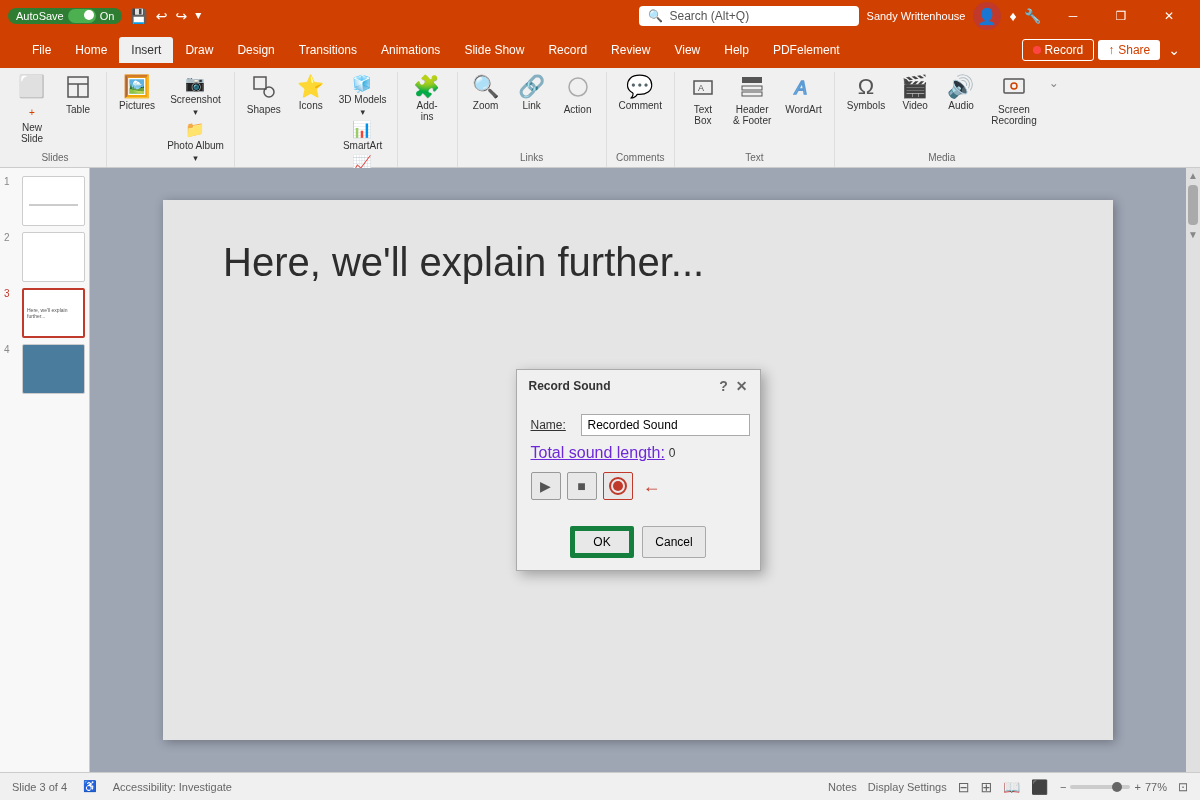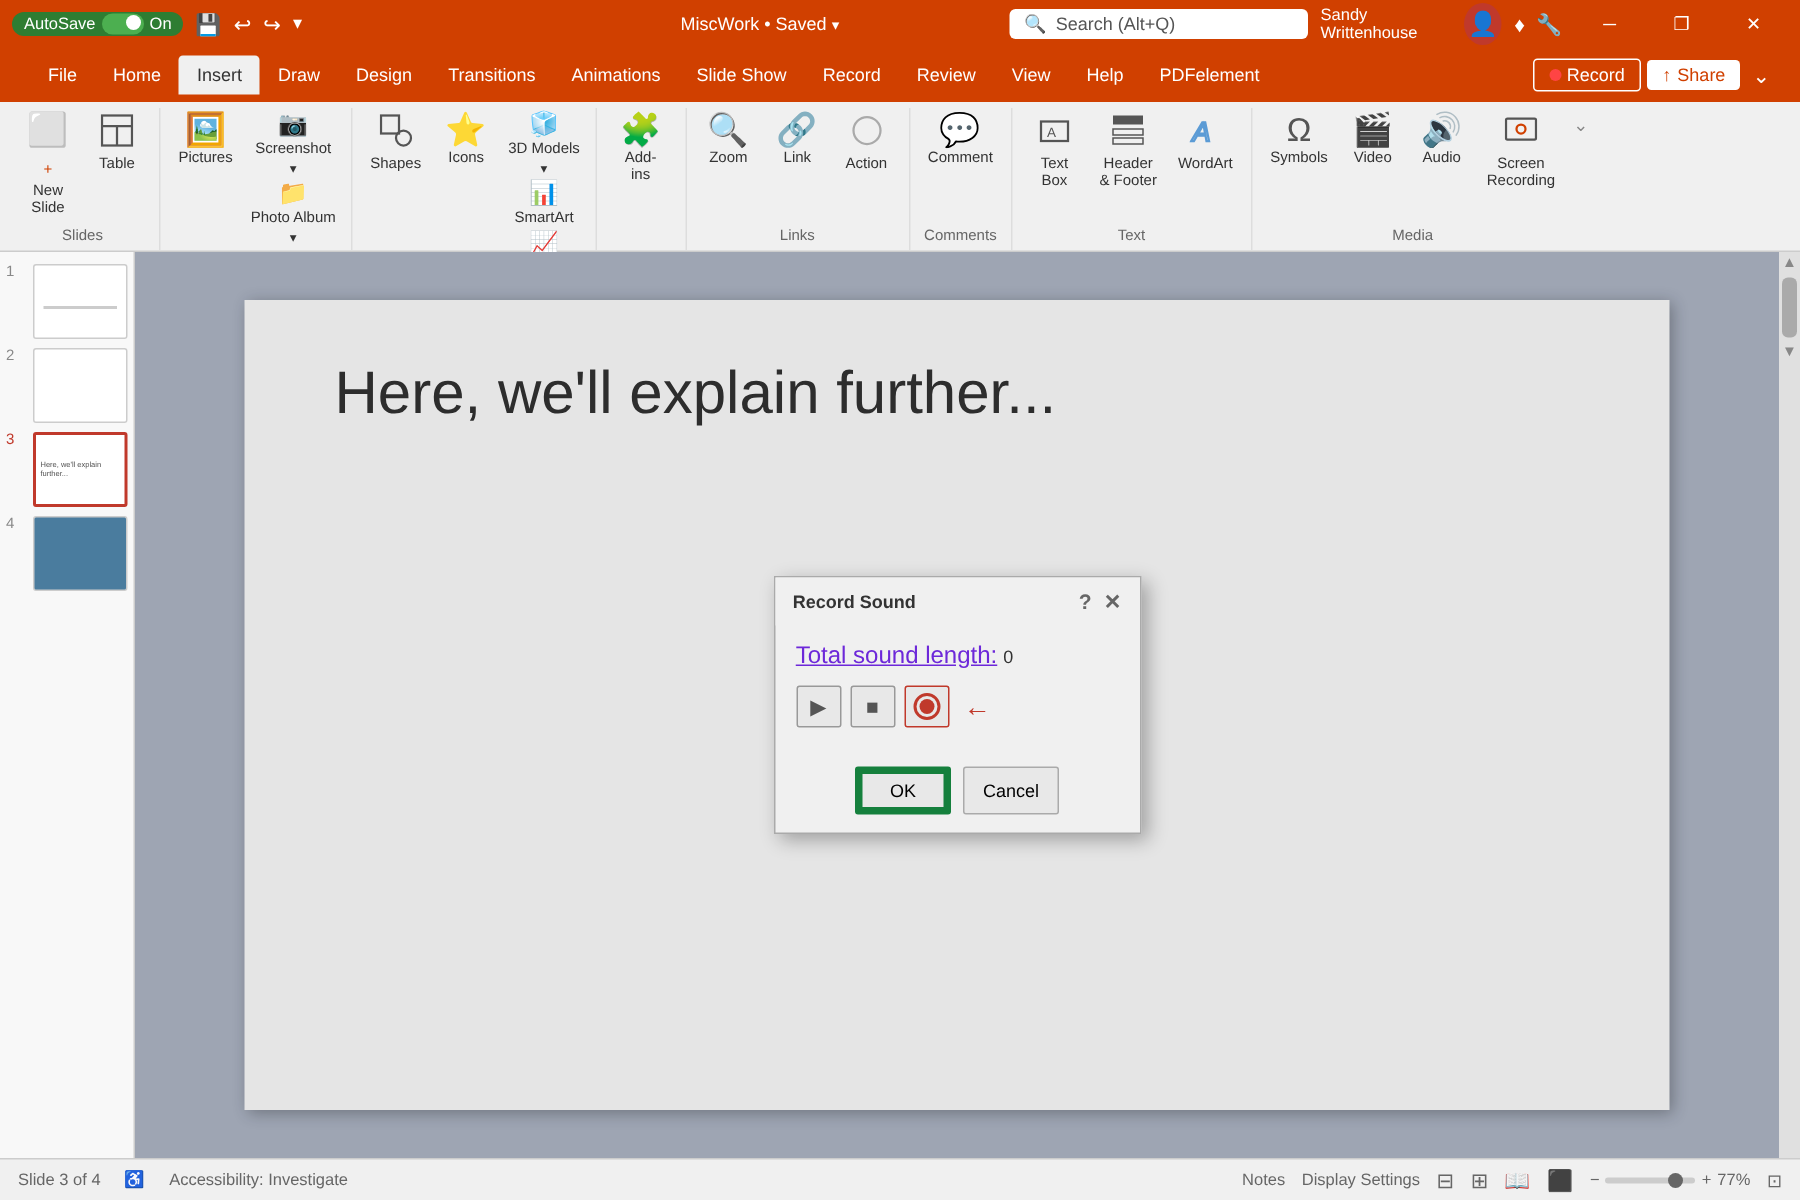--- a/index.html
+++ b/index.html
@@ -299,26 +299,20 @@
       <span class="autosave-toggle">
         <span style="position:absolute;right:2px;top:1px;width:10px;height:10px;border-radius:50%;background:white;"></span>
       </span>
       <span style="font-size:11px;">On</span>
     </div>
     <span style="font-size:14px;">💾</span>
     <span style="font-size:14px;">↩</span>
     <span style="font-size:14px;">↪</span>
     <span style="font-size:12px;">▾</span>
   </div>
-  <div class="center">
-    <span>MiscWork</span>
-    •
-    <span>Saved</span>
-    <span style="font-size:10px;">▾</span>
-  </div>
   <div class="right">
     <div class="search-bar">
       <span>🔍</span>
       <span>Search (Alt+Q)</span>
     </div>
     <div class="user-area">
       <span style="font-size:11px;">Sandy Writtenhouse</span>
       <div class="user-avatar">
         <span style="font-size:16px;">👤</span>
       </div>
@@ -588,20 +582,24 @@
       <div id="record-sound-dialog">
 
         <div class="dialog-titlebar">
           <span class="dialog-title">Record Sound</span>
           <span class="dialog-help">?</span>
           <span class="dialog-close">✕</span>
         </div>
 
         <div class="dialog-body">
 
+          <div class="dialog-row">
+            <span class="dialog-label underline">Name:</span>
+            <input type="text" class="dialog-input" value="Recorded Sound" style="">
+          </div>
 
           <div class="dialog-length-row">
             <span class="dialog-length-label">Total sound length:</span>
             <span class="dialog-length-value">0</span>
           </div>
 
           <div class="dialog-controls">
             <div class="ctrl-btn">
               <span>▶</span>
             </div>

